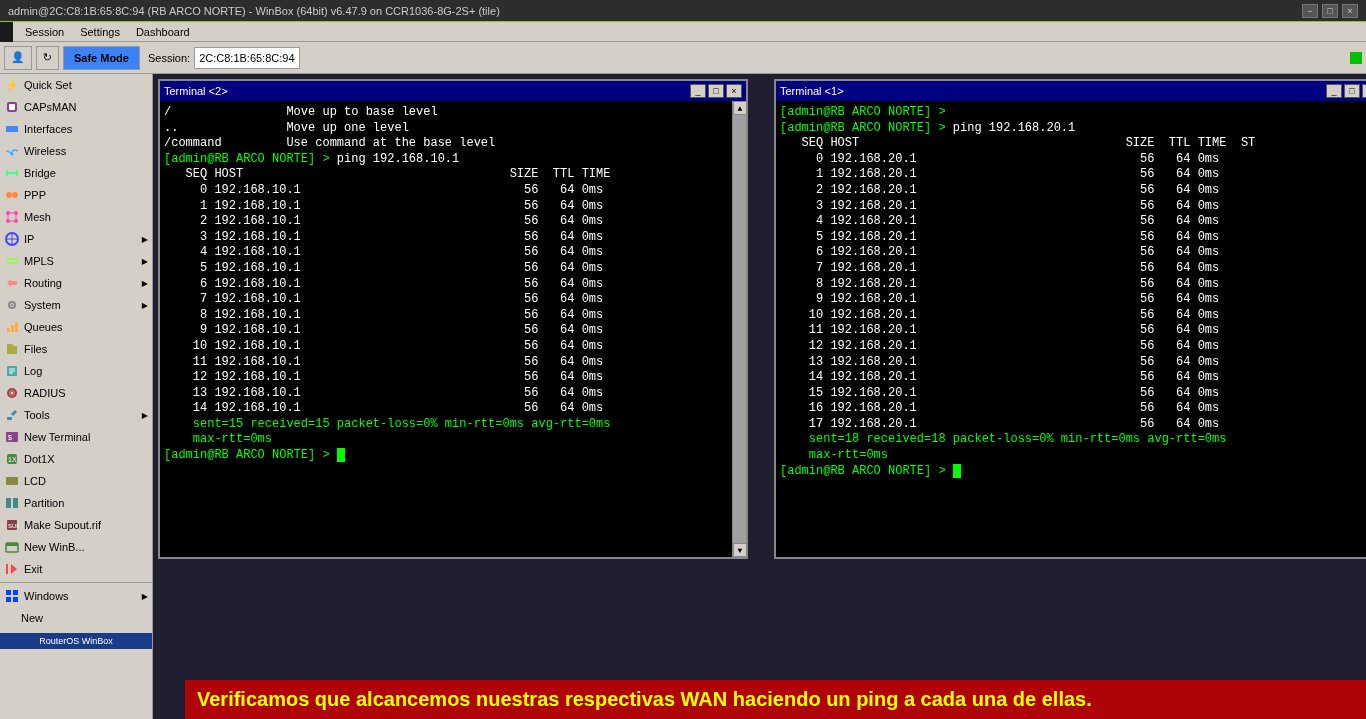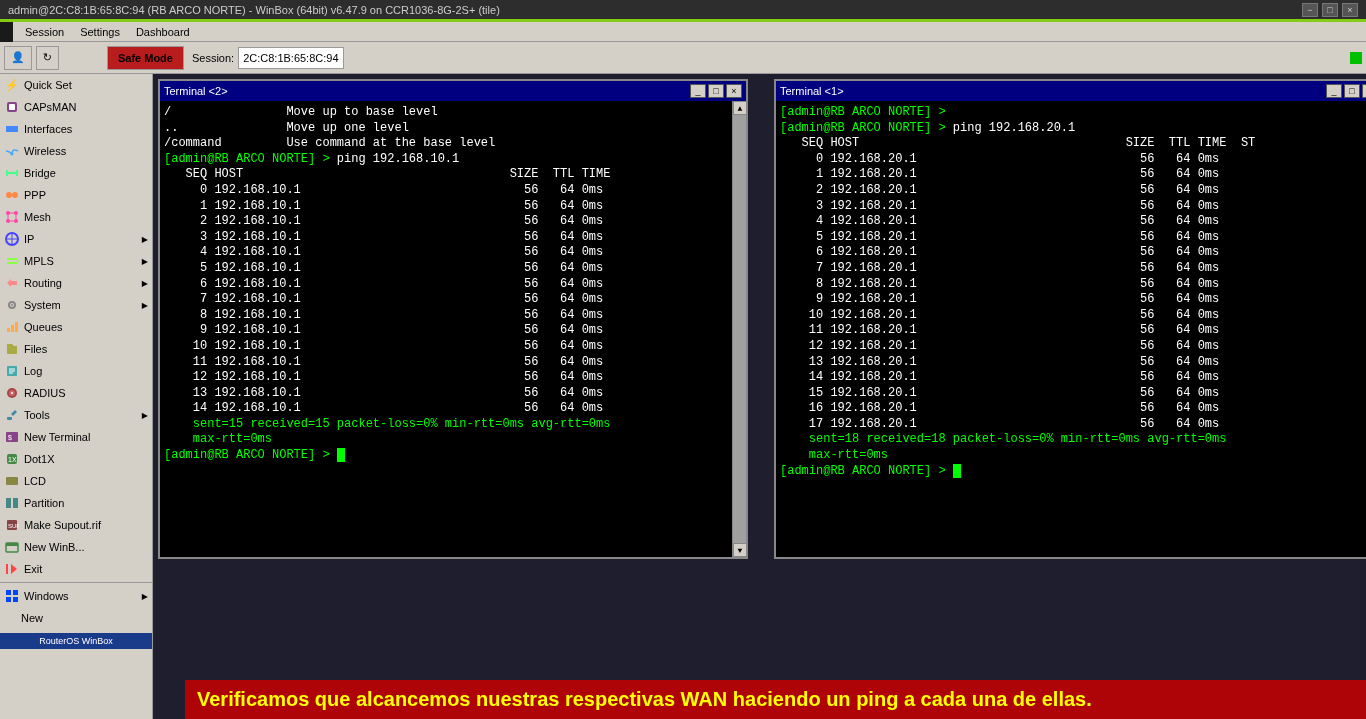--- a/index.html
+++ b/index.html
@@ -15,21 +15,21 @@
     
     #title-bar {
       background: #2d2d2d;
       height: 22px;
       display: flex;
       align-items: center;
       padding: 0 8px;
       font-family: Arial, sans-serif;
       font-size: 11px;
       color: #ccc;
-      border-bottom: 3px solid #84cc16;
+      border-bottom: 1px solid #84cc16;
     }
     #title-bar-controls {
       margin-left: auto;
       display: flex;
       gap: 4px;
     }
     .title-btn {
       width: 16px;
       height: 14px;
       background: #555;
@@ -79,29 +79,28 @@
       height: 24px;
       padding: 0 6px;
       font-family: Arial, sans-serif;
       font-size: 11px;
       cursor: pointer;
       display: flex;
       align-items: center;
       gap: 3px;
     }
     .safe-mode-btn {
-      background: #b91c1c;
+      background: #3b82f6;
       border: 1px solid #999;
       height: 24px;
       padding: 0 10px;
       font-family: Arial, sans-serif;
       font-size: 11px;
       font-weight: bold;
       cursor: pointer;
-      margin-left: 44px;
     }
     .session-label {
       font-family: Arial, sans-serif;
       font-size: 11px;
       margin-left: 4px;
     }
     .session-value {
       background: white;
       border: 1px solid #999;
       height: 22px;

